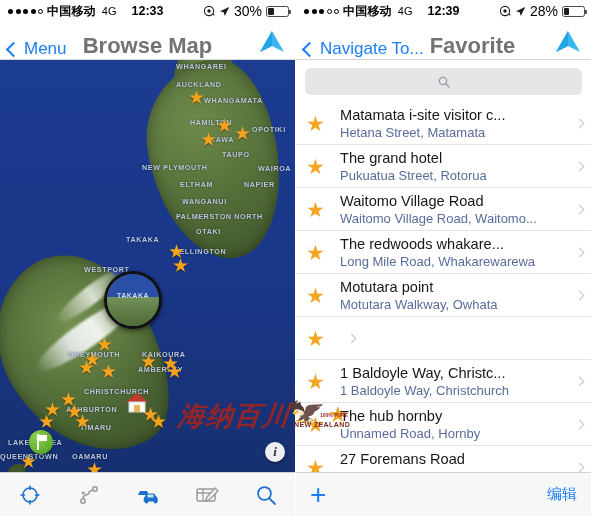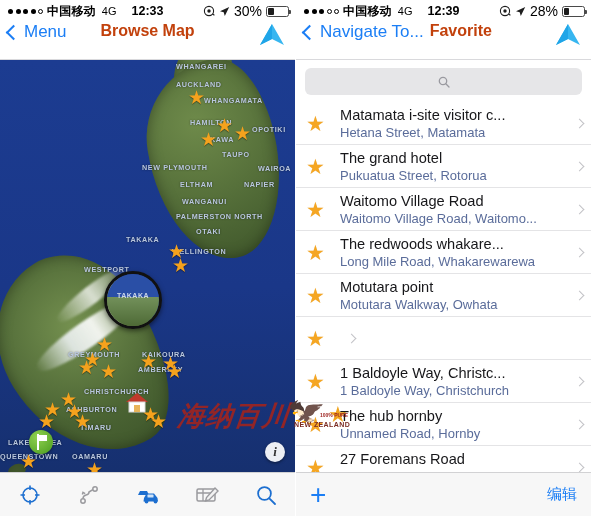--- a/index.html
+++ b/index.html
@@ -29,30 +29,30 @@
   .sb-right { margin-left: auto; display: flex; align-items: center; gap: 4px; z-index: 2; }
   .sb-pct { font-size: 14px; font-weight: 500; }
   .batt { width: 23px; height: 11px; border: 1px solid #4a4a4a; border-radius: 2.5px;
           position: relative; padding: 1px; }
   .batt:after { content: ""; position: absolute; right: -3px; top: 3px;
                 width: 2px; height: 4px; background: #4a4a4a; border-radius: 0 1px 1px 0; }
   .batt-fill { height: 100%; background: #1d1d1d; border-radius: 1px; }
 
   
   .navbar {
-    height: 38px; display: flex; align-items: flex-start; background: #fff;
+    height: 38px; display: flex; align-items: flex-end; background: #fff;
     padding: 0 8px; position: relative; border-bottom: 1px solid #d9d9dc;
     z-index: 5;
   }
   .nav-back { display: flex; align-items: center; color: #1b7ef5; cursor: pointer; }
   .chev-left { width: 11px; height: 11px; border-left: 2.6px solid #1b7ef5;
                border-bottom: 2.6px solid #1b7ef5; transform: rotate(45deg);
                margin-right: 5px; }
   .nav-back-label { font-size: 17px; color: #1b7ef5; }
-  .nav-title { font-size: 16px; font-weight: bold; color: #c2410c; }
+  .nav-title { font-size: 22px; font-weight: bold; color: #737373; }
   .nav-title.center { position: absolute; left: 0; right: 0; text-align: center; }
   .nav-title.inline { margin-left: 6px; }
   .nav-arrow { margin-left: auto; }
 
   
   .map { position: absolute; top: 60px; left: 0; right: 0; bottom: 44px;
          background: #1b3a8c; overflow: hidden; }
   .sea { position: absolute; inset: 0; background:
       linear-gradient(180deg,#1c3c91 0%, #1a3788 55%, #16306f 100%); }
   .land { position: absolute; background: #55703a;

